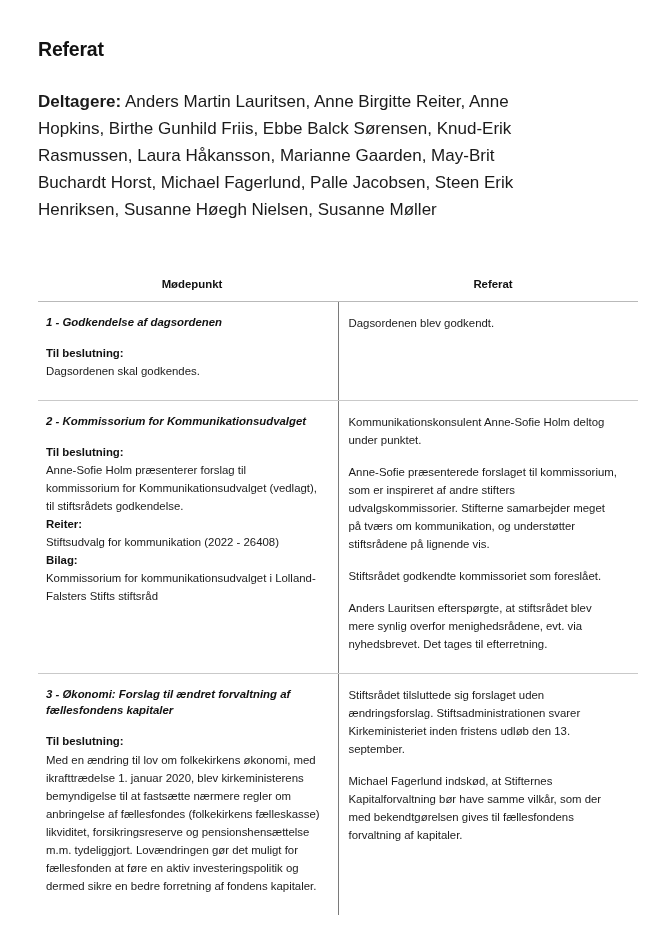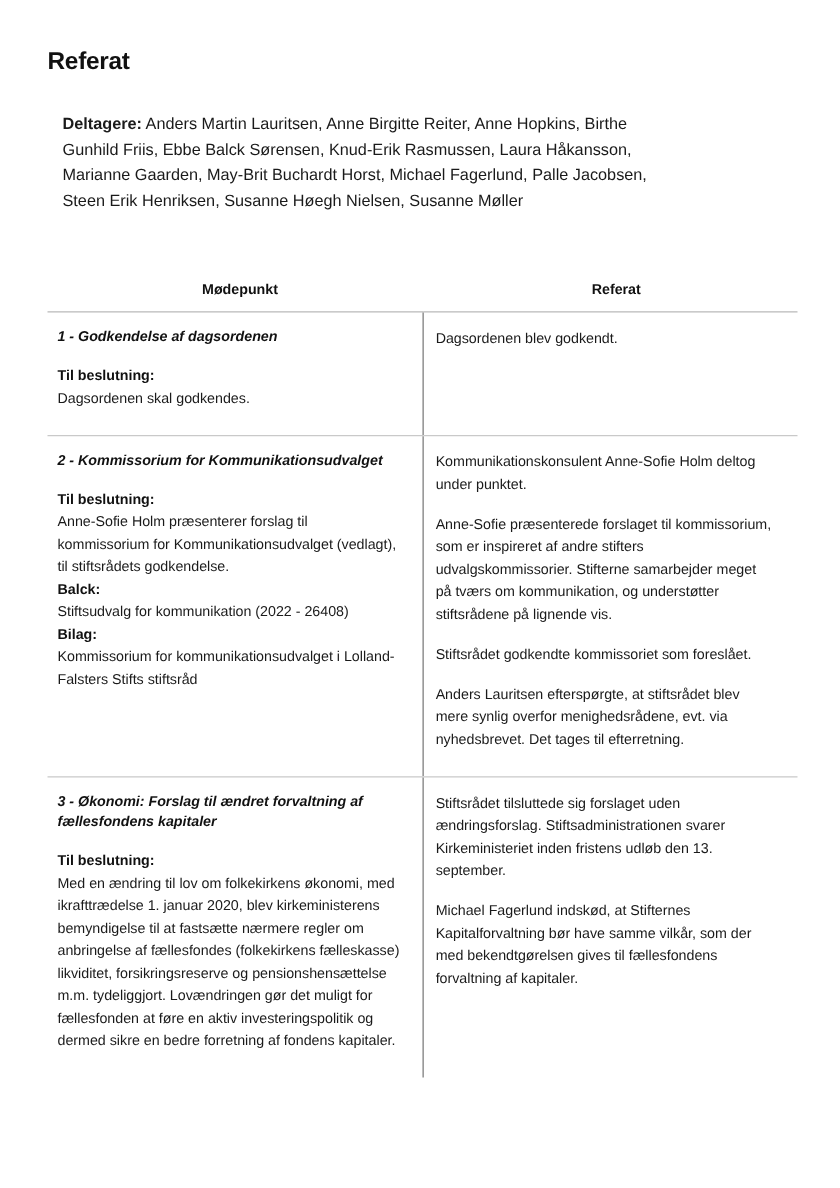--- a/index.html
+++ b/index.html
@@ -44,23 +44,23 @@
   .meeting-title {
     font-size: 14.2px;
     font-weight: bold;
     line-height: 1.25;
     margin: 41px 0 0 0;
     color: #111111;
     letter-spacing: -0.1px;
   }
 
   .participants {
-    font-size: 13px;
+    font-size: 17px;
     line-height: 1.58;
-    margin: 29px 0 0 12px;
+    margin: 29px 0 0 0;
     max-width: 590px;
     color: #1a1a1a;
   }
   .participants .lbl {
     font-weight: bold;
   }
 
   
   .minutes-table {
     margin-top: 54px;
@@ -162,21 +162,21 @@
       </tr>
 
       <tr>
         <td class="cell-agenda">
           <div class="item-heading">2 - Kommissorium for Kommunikationsudvalget</div>
           <div class="para block-body">
             <span class="sub-label">Til beslutning:</span>
             <span>Anne-Sofie Holm præsenterer forslag til kommissorium for Kommunikationsudvalget (vedlagt), til stiftsrådets godkendelse.</span>
           </div>
           <div class="para block-body">
-            <span class="sub-label">Balck:</span>
+            <span class="sub-label">Reiter:</span>
             <span>Stiftsudvalg for kommunikation (2022 - 26408)</span>
           </div>
           <div class="para block-body">
             <span class="sub-label">Bilag:</span>
             <span>Kommissorium for kommunikationsudvalget i Lolland-Falsters Stifts stiftsråd</span>
           </div>
         </td>
         <td class="cell-referat">
           <p class="para">Kommunikationskonsulent Anne-Sofie Holm deltog under punktet.</p>
           <p class="para">Anne-Sofie præsenterede forslaget til kommissorium, som er inspireret af andre stifters udvalgskommissorier. Stifterne samarbejder meget på tværs om kommunikation, og understøtter stiftsrådene på lignende vis.</p>

